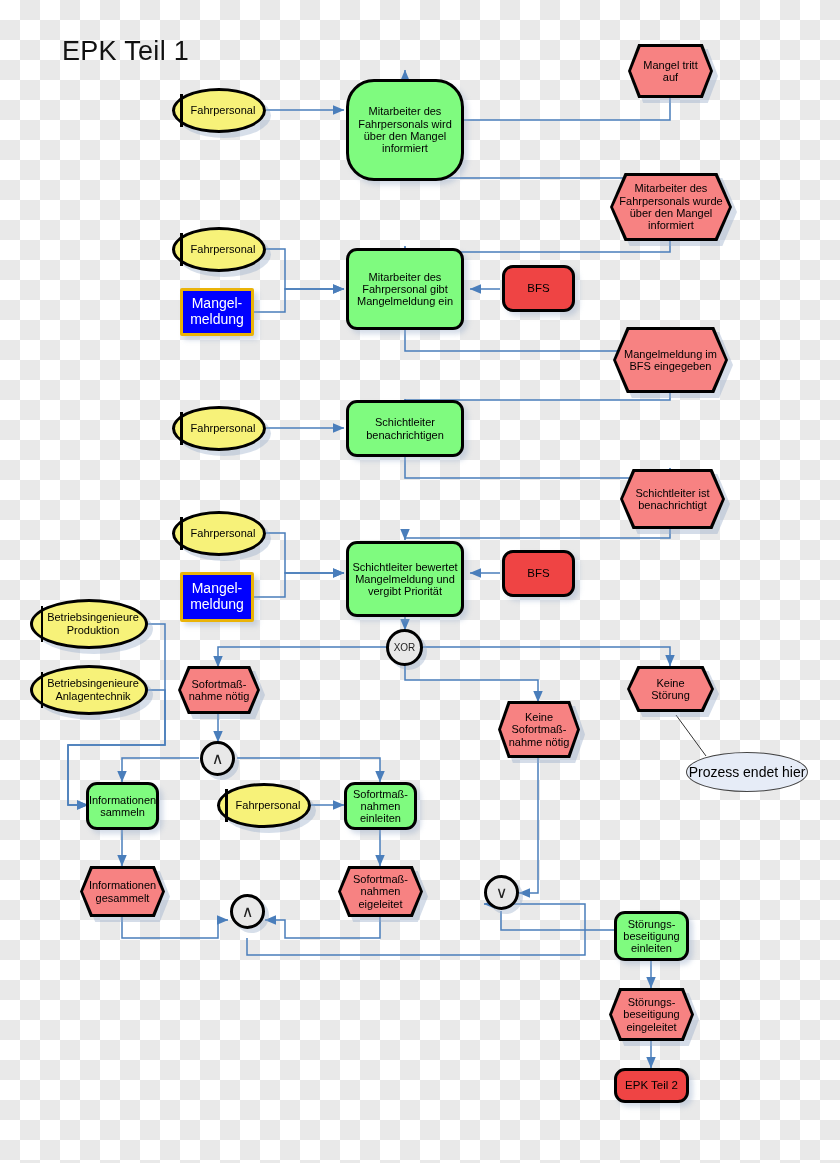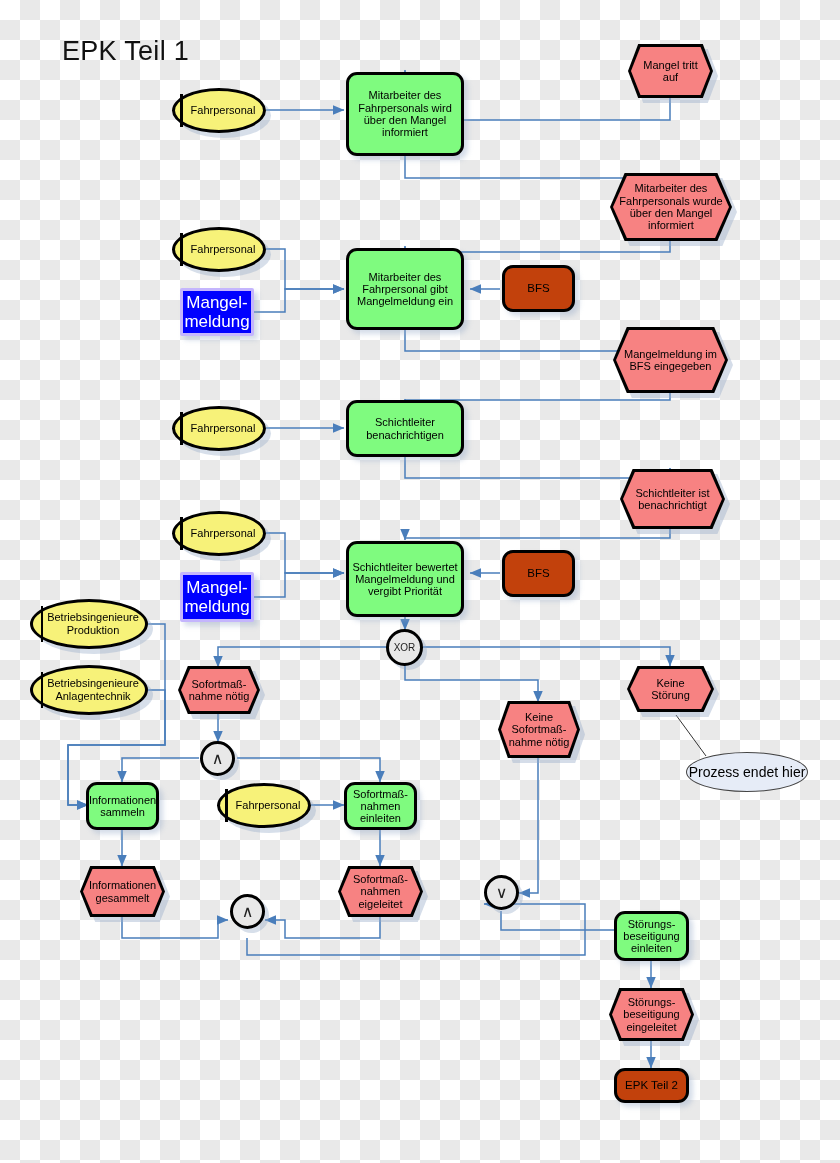--- a/index.html
+++ b/index.html
@@ -19,26 +19,26 @@
 
   
   #title{position:absolute;left:62px;top:36px;font-size:27px;color:#111;
          letter-spacing:.3px;white-space:nowrap;}
 
   
   .fn{background:#7ffb7f;border:3px solid #000;border-radius:11px;
       font-size:11px;box-shadow:4px 4px 5px rgba(150,170,200,.40);}
 
   
-  .pif{background:#c2410c;border:3px solid #000;border-radius:11px;
+  .pif{background:#ef4444;border:3px solid #000;border-radius:11px;
        font-size:11.5px;box-shadow:4px 4px 5px rgba(150,170,200,.40);}
 
   
-  .data{background:#0000ff;border:3px solid #c4b5fd;border-radius:2px;
-        color:#fff;font-size:17px;box-shadow:4px 4px 5px rgba(150,170,200,.40);}
+  .data{background:#0000ff;border:3px solid #eab308;border-radius:2px;
+        color:#fff;font-size:14px;box-shadow:4px 4px 5px rgba(150,170,200,.40);}
 
   
   .ev{position:absolute;box-shadow:none;}
   .ev .hexsh{position:absolute;inset:0;
      -webkit-clip-path:polygon(12% 0,88% 0,100% 50%,88% 100%,12% 100%,0 50%);
      clip-path:polygon(12% 0,88% 0,100% 50%,88% 100%,12% 100%,0 50%);}
   .ev .hexshadow{background:rgba(150,170,200,.40);transform:translate(5px,5px);}
   .ev .hexout{background:#000;}
   .ev .hexin{background:#f78282;inset:3px;}
   .ev .txt{position:absolute;inset:0;display:flex;align-items:center;
@@ -203,21 +203,21 @@
     <div class="txt">Betriebsingenieure Anlagentechnik</div>
   </div>
 
   <div class="org" style="left:217px;top:783px;width:94px;height:45px;">
     <div class="shadow"></div>
     <div class="body"></div>
     <div class="bar"></div>
     <div class="txt">Fahrpersonal</div>
   </div>
 
-  <div class="node fn" style="left:346px;top:72px;width:118px;height:84px;">
+  <div class="node fn" style="left:346px;top:79px;width:118px;height:102px;border-radius:28px;">
     <span class="lbl">Mitarbeiter des Fahrpersonals wird über den Mangel informiert</span>
   </div>
 
   <div class="node fn" style="left:346px;top:248px;width:118px;height:82px;">
     <span class="lbl">Mitarbeiter des Fahrpersonal gibt Mangelmeldung ein</span>
   </div>
 
   <div class="node fn" style="left:346px;top:400px;width:118px;height:57px;">
     <span class="lbl">Schichtleiter benachrichtigen</span>
   </div>

